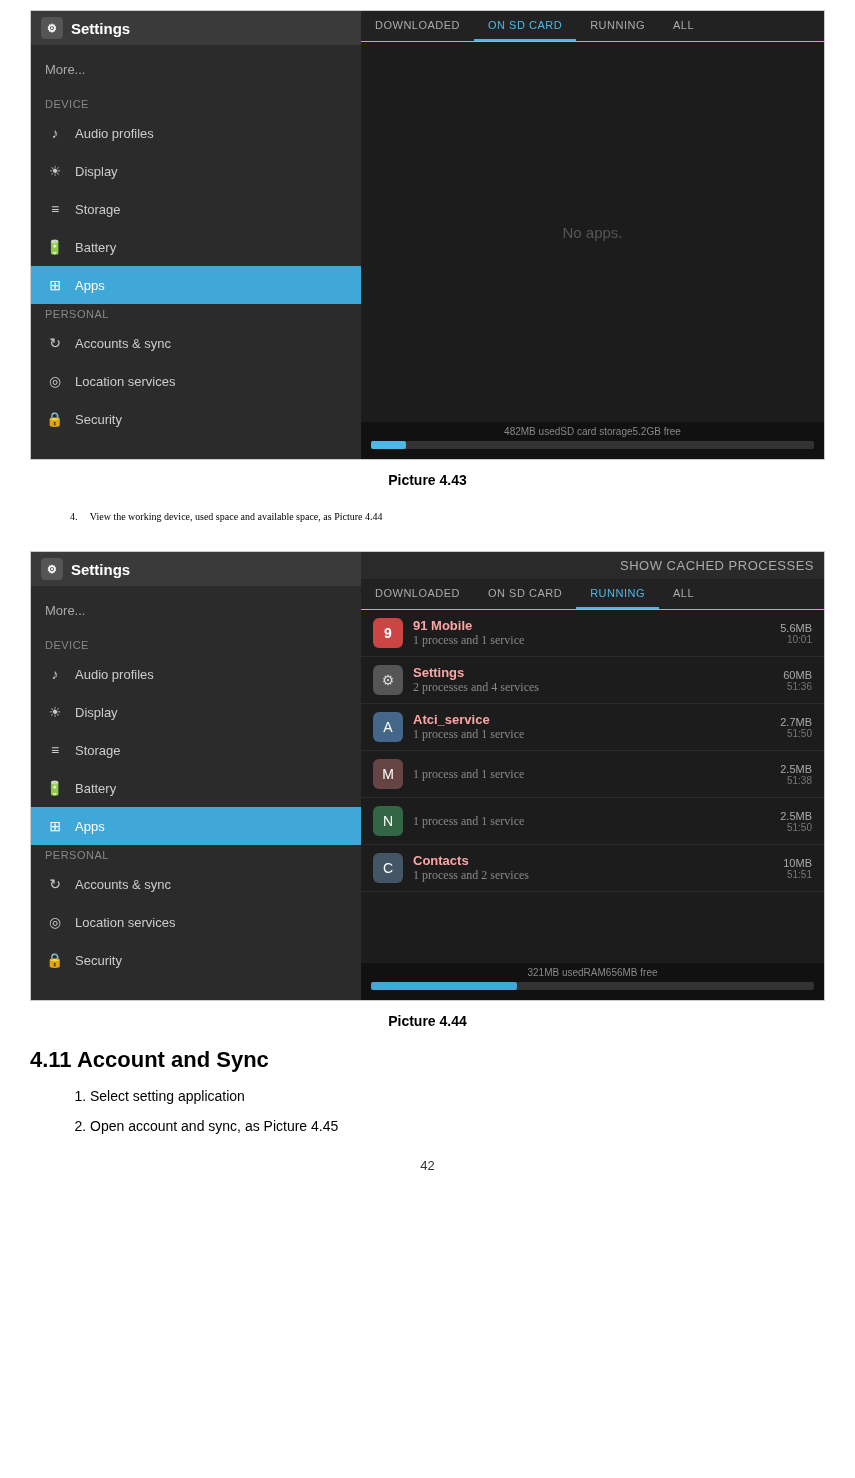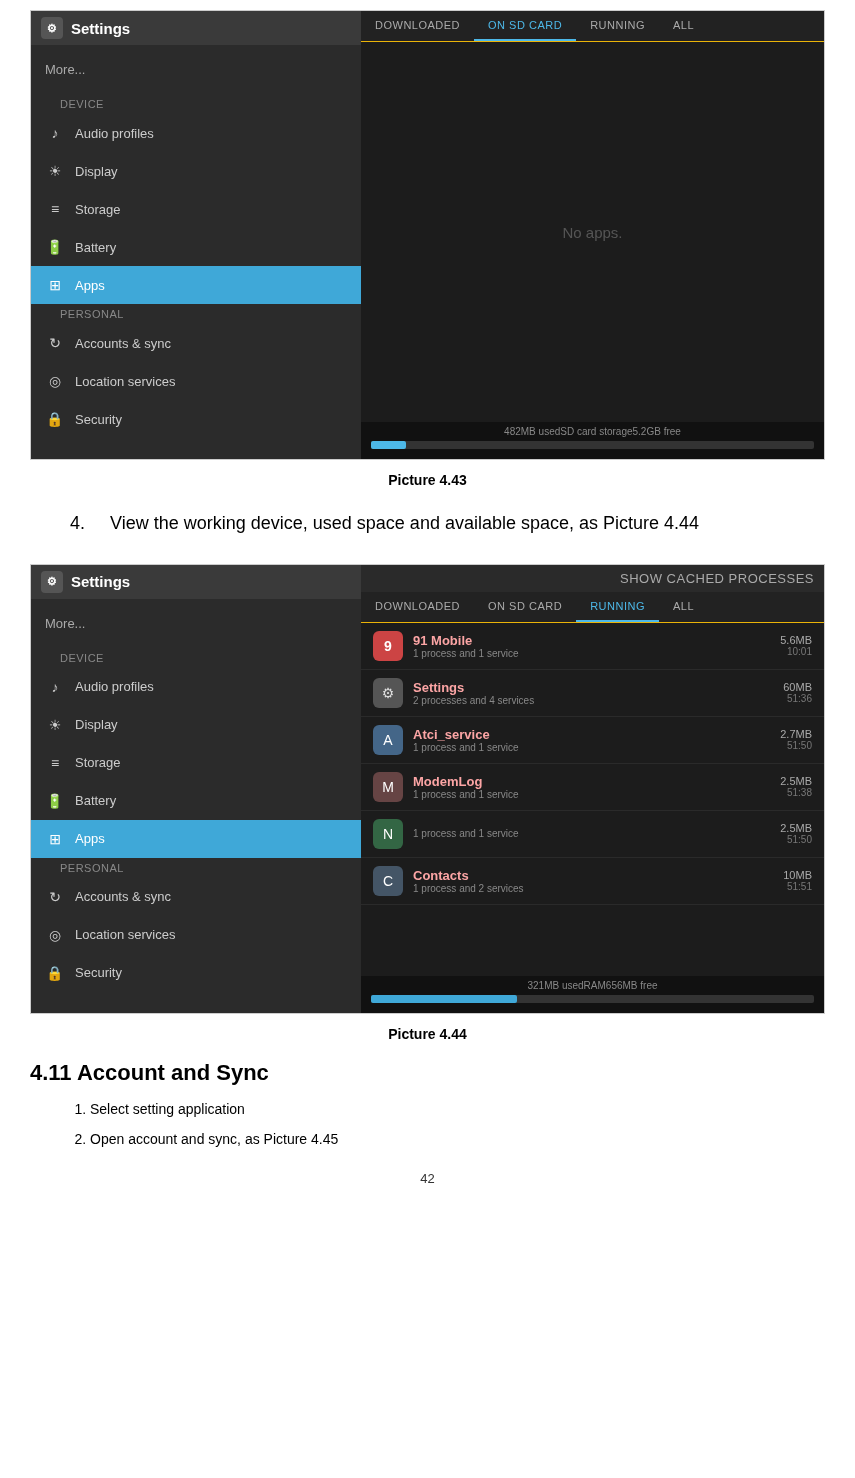--- a/index.html
+++ b/index.html
@@ -58,21 +58,21 @@
       justify-content: center;
       font-size: 11px;
       color: #fff;
     }
     .sidebar-more {
       padding: 17px 14px;
       color: #aaa;
       font-size: 13px;
     }
     .sidebar-section-label {
-      padding: 4px 29px;
+      padding: 4px 14px;
       font-size: 11px;
       color: #888;
       text-transform: uppercase;
       letter-spacing: 0.5px;
     }
     .sidebar-item {
       display: flex;
       align-items: center;
       padding: 9px 14px;
       font-size: 13px;
@@ -190,38 +190,39 @@
       border-radius: 6px;
       margin-right: 10px;
       display: flex;
       align-items: center;
       justify-content: center;
       font-size: 14px;
       flex-shrink: 0;
     }
     .app-info { flex: 1; }
     .app-name { font-size: 13px; font-weight: bold; color: #fca5a5; }
-    .app-desc { font-size: 10px; color: #888; }
+    .app-desc { font-size: 12px; color: #888; font-family: Liberation Serif, serif; }
     .app-meta { text-align: right; flex-shrink: 0; }
     .app-size { font-size: 11px; color: #aaa; }
     .app-time { font-size: 10px; color: #777; }
 
     
     .caption {
       text-align: center;
       font-weight: bold;
       font-size: 14px;
       margin: 12px 0 18px;
     }
 
     
     .step-text {
       margin: 21px 0 8px 40px;
-      font-size: 18px;
+      font-size: 10px;
       line-height: 1.6;
+      font-family: Liberation Serif, serif;
     }
 
     
     .section-heading {
       font-size: 22px;
       font-weight: bold;
       margin: 18px 0 12px;
     }
 
     
@@ -419,21 +420,20 @@
           </div>
           <div class="app-meta">
             <div class="app-size">2.7MB</div>
             <div class="app-time">51:50</div>
           </div>
         </div>
 
         <div class="app-row">
           <div class="app-icon" style="background:#664444; color:#fff;">M</div>
           <div class="app-info">
-            <div class="app-name">ModemLog</div>
             <div class="app-desc">1 process and 1 service</div>
           </div>
           <div class="app-meta">
             <div class="app-size">2.5MB</div>
             <div class="app-time">51:38</div>
           </div>
         </div>
 
         <div class="app-row">
           <div class="app-icon" style="background:#336644; color:#fff;">N</div>

